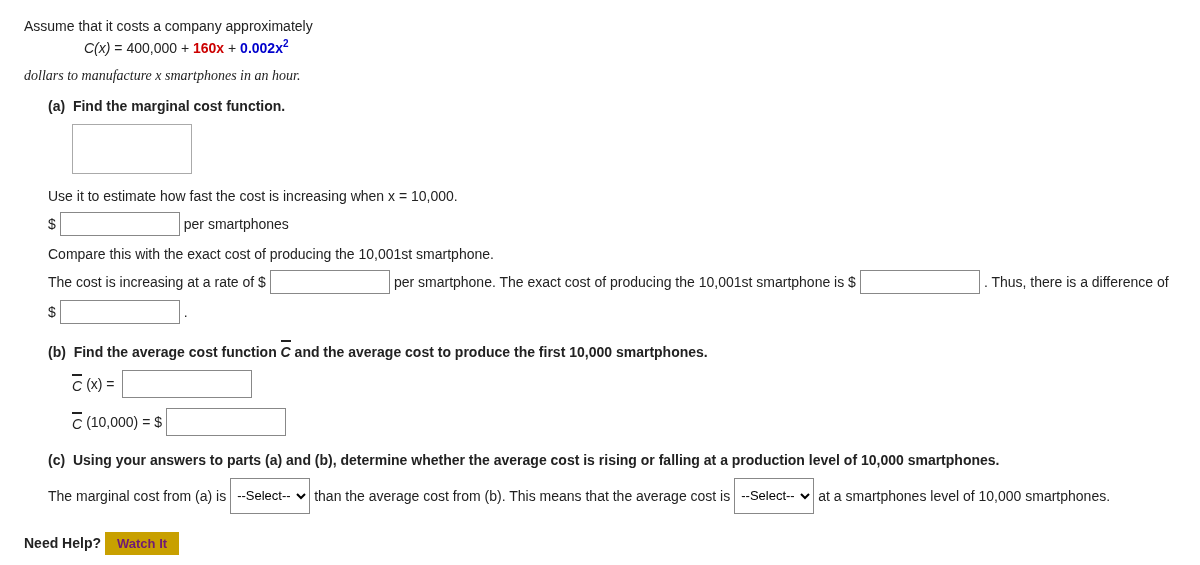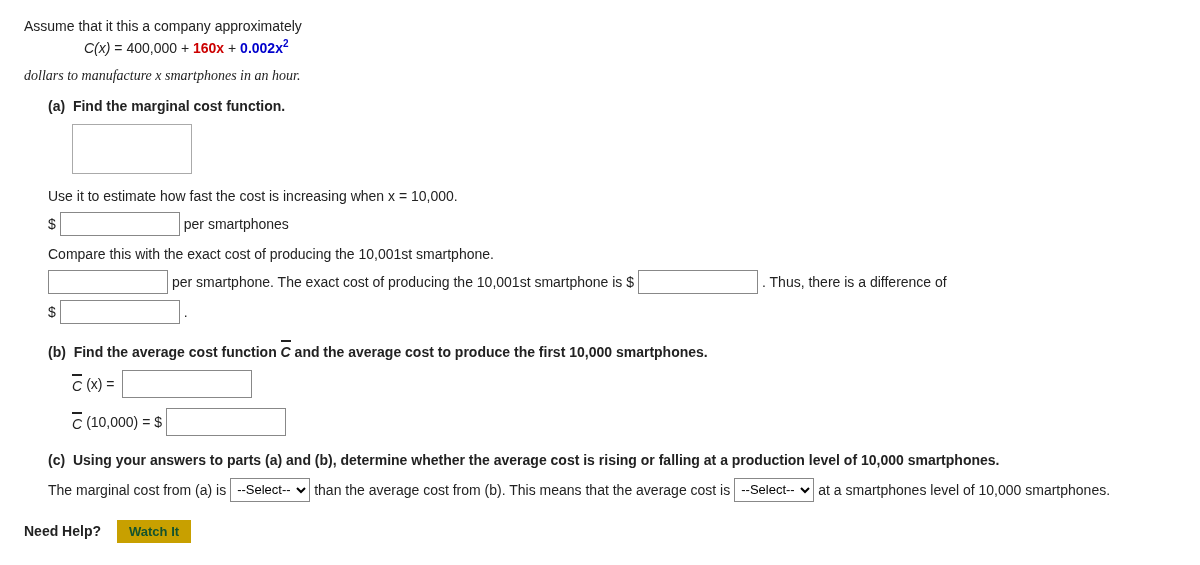--- a/index.html
+++ b/index.html
@@ -23,37 +23,37 @@
       height: 24px;
       display: inline-block;
       vertical-align: middle;
     }
     .indent { margin-left: 24px; }
     .indent2 { margin-left: 48px; }
     .row { margin-bottom: 8px; display: flex; align-items: center; flex-wrap: wrap; gap: 4px; }
     sup { font-size: 10px; vertical-align: super; }
     .part-c-line { display: flex; align-items: center; flex-wrap: wrap; gap: 4px; margin-top: 6px; margin-left: 24px; }
     select.dropdown {
-      height: 24px;
+      height: 36px;
       font-size: 13px;
       border: 1px solid #888;
       background: #fff;
       padding: 0 2px;
       vertical-align: middle;
     }
     .need-help-section {
       margin-top: 18px;
       display: flex;
       align-items: center;
-      gap: 16px;
+      gap: 4px;
     }
     .need-help-label { font-weight: bold; font-size: 14px; color: #222; }
     .watch-it-btn {
       background: #c8a000;
-      color: #14532d;
+      color: #701a75;
       border: none;
       padding: 4px 12px;
       font-size: 13px;
       cursor: pointer;
       font-weight: bold;
     }
     .formula-container {
       margin-left: 60px;
       margin-bottom: 12px;
     }
@@ -77,21 +77,21 @@
       right: 0;
       height: 2px;
       background: #222;
     }
     .italic { font-style: italic; }
   </style>
 </head>
 <body>
 
 <div>
-  <p class="intro-text">Assume that it this a company approximately</p>
+  <p class="intro-text">Assume that it costs a company approximately</p>
   <div class="formula-container">
     <span style="font-style:italic;">C(x)</span>
     <span> = </span>
     <span>400,000 + </span>
     <span style="color:#c00;font-weight:bold;">160x</span>
     <span> + </span>
     <span style="color:#00c;font-weight:bold;">0.002x<sup>2</sup></span>
   </div>
   <p class="dollars-line">
     <span>dollars to manufacture </span><span class="italic">x</span><span> smartphones in an hour.</span>
@@ -106,20 +106,21 @@
 
   <div class="indent">
     <p style="margin-bottom:8px;">Use it to estimate how fast the cost is increasing when x = 10,000.</p>
     <div class="row">
       <span>$</span>
       <input type="text" class="answer-box-sm" style="width: 120px; height: 24px;">
       <span>per smartphones</span>
     </div>
     <p style="margin-top:10px;margin-bottom:8px;">Compare this with the exact cost of producing the 10,001st smartphone.</p>
     <div style="display:flex;align-items:center;flex-wrap:wrap;gap:4px;">
+      <span>The cost is increasing at a rate of $</span>
       <input type="text" class="answer-box-sm" style="width: 120px; height: 24px;">
       <span>per smartphone. The exact cost of producing the 10,001st smartphone is $</span>
       <input type="text" class="answer-box-sm" style="width: 120px; height: 24px;">
       <span>. Thus, there is a difference of</span>
     </div>
     <div class="row" style="margin-top:6px;">
       <span>$</span>
       <input type="text" class="answer-box-sm" style="width: 120px; height: 24px;">
       <span>.</span>
     </div>

